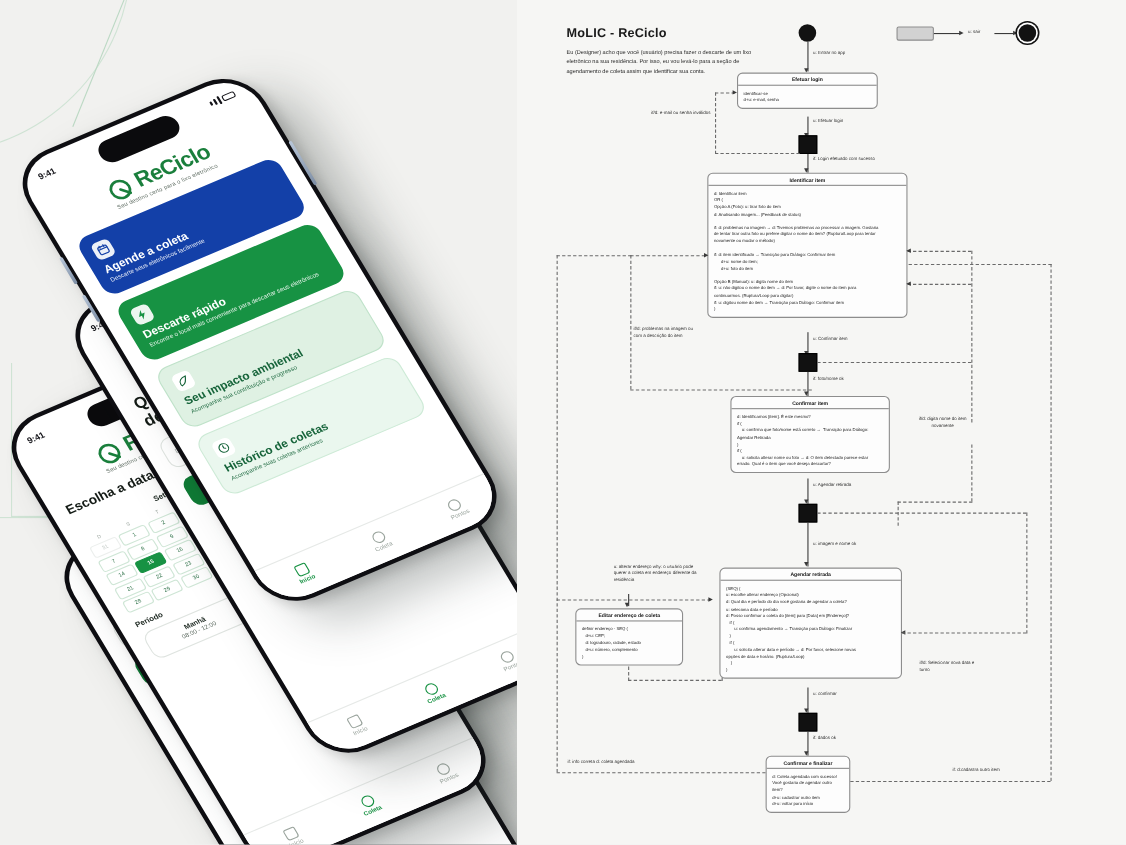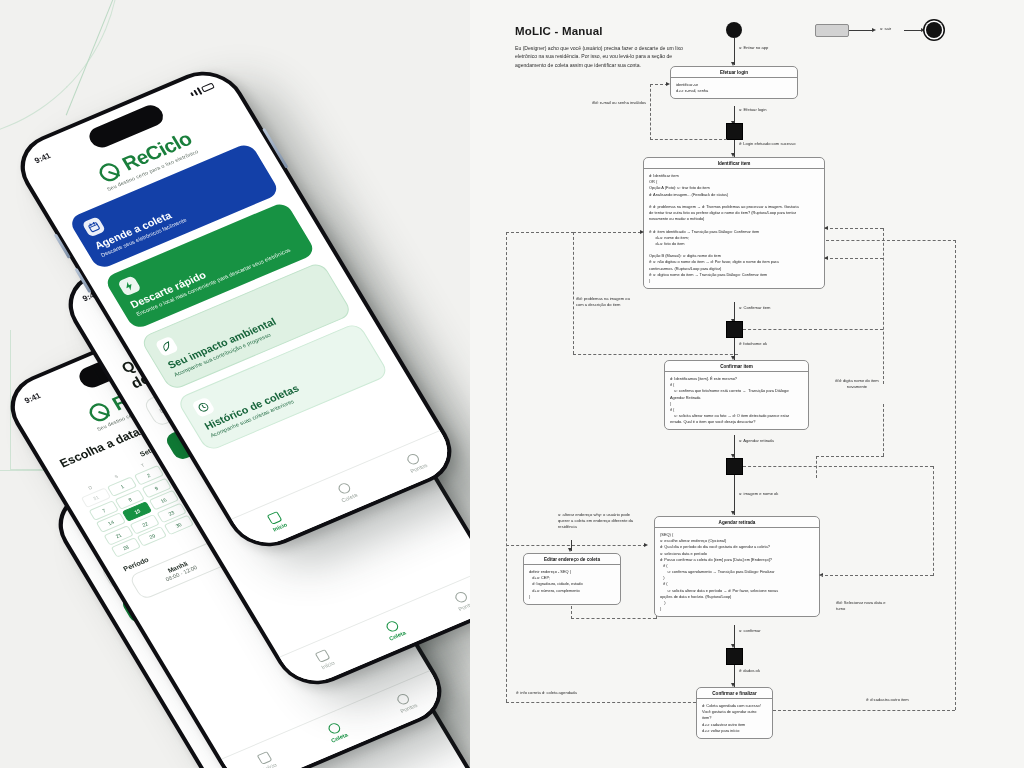--- a/index.html
+++ b/index.html
@@ -410,21 +410,21 @@
           </div>
         <div class="btn-primary">Revisar Agendamento</div>
       </div>
 
     </div>
   </div>
 </div>
 
 <div id="diagram-panel">
 
-  <div class="dg-title">MoLIC - Manual</div>
+  <div class="dg-title">MoLIC - ReCiclo</div>
   <div class="dg-desc">Eu (Designer) acho que você (usuário) precisa fazer o descarte de um lixo eletrônico na sua residência. Por isso, eu vou levá-lo para a seção de agendamento de coleta assim que identificar sua conta.</div>
 
   <div class="legend-box" style="left:345px; top:24px;"></div>
   <div class="ln ln-h" style="left:379px; top:30px; width:24px;"></div>
   <div class="arrow-r" style="left:402px; top:27.5px;"></div>
   <div class="lbl" style="left:410px; top:26px;">u: sair</div>
   <div class="ln ln-h" style="left:434px; top:30px; width:18px;"></div>
   <div class="arrow-r" style="left:451px; top:27.5px;"></div>
   <div class="dot-end" style="left:456px; top:22px;"></div>
 

